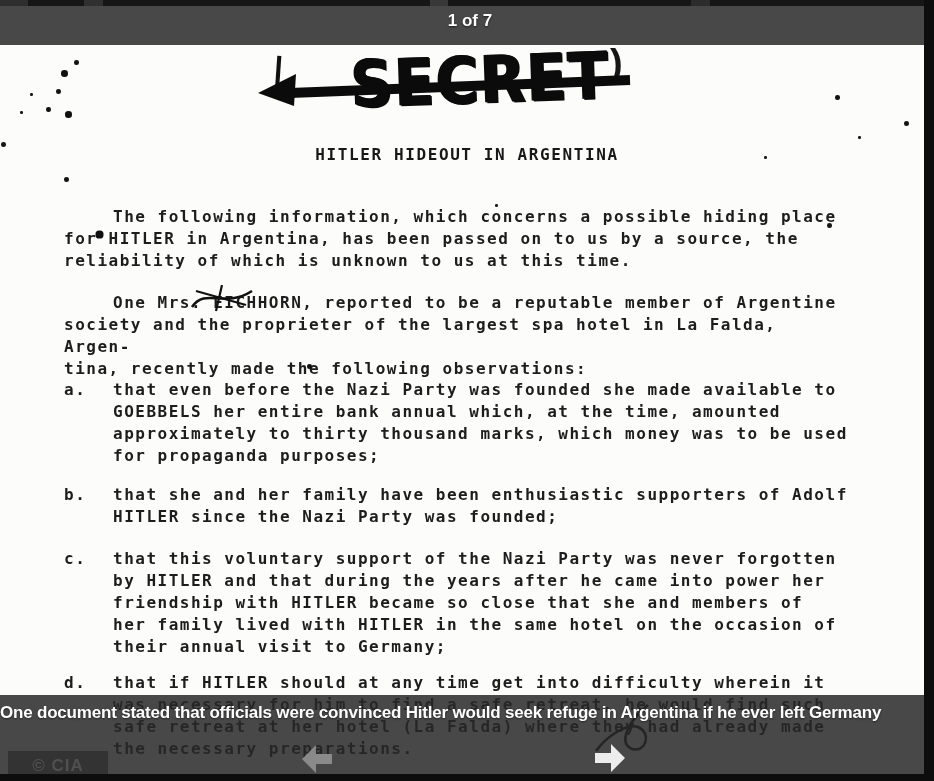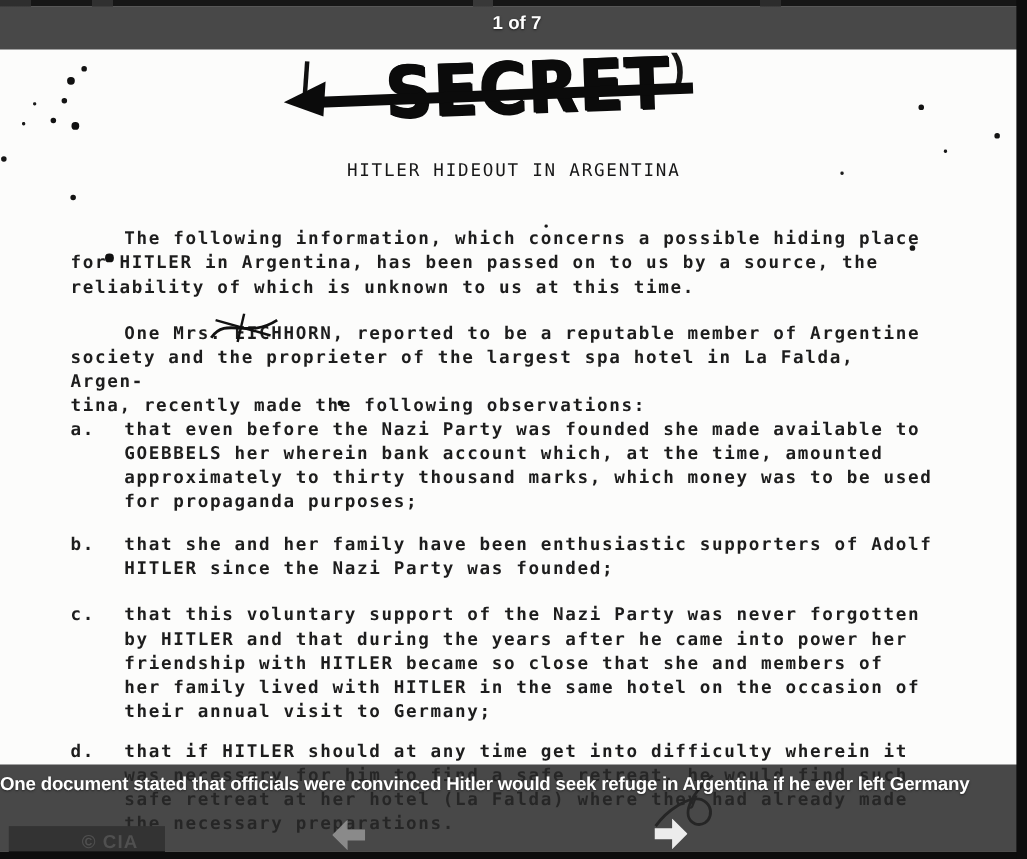--- a/index.html
+++ b/index.html
@@ -11,21 +11,21 @@
                 letter-spacing:.3px;white-space:nowrap;}
   .stamp{position:absolute;left:330px;top:46px;width:300px;text-align:center;
          font-family:"DejaVu Sans",sans-serif;font-weight:900;font-size:58px;color:#0b0b0b;
          letter-spacing:1px;transform:rotate(-2deg) scale(1.02,1.12);
          text-shadow:1px 1px 0 #0b0b0b,-1px 0 0 #0b0b0b;}
   .strike-svg{position:absolute;left:258px;top:66px;z-index:1;}
   .mark-left{position:absolute;left:274px;top:50px;font-size:32px;color:#111;
              font-weight:bold;transform:rotate(4deg);}
   .mark-right{position:absolute;left:610px;top:42px;font-size:38px;color:#161616;font-weight:bold;}
   .doc-title{position:absolute;left:0;right:0;top:145px;text-align:center;
-             font-family:"DejaVu Sans Mono",monospace;font-weight:400;font-size:16px;
+             font-family:"DejaVu Sans Mono",monospace;font-weight:700;font-size:16px;
              letter-spacing:1.6px;color:#181818;}
   .typed{font-family:"DejaVu Sans Mono",monospace;font-weight:700;font-size:16px;
          line-height:22px;letter-spacing:1.5px;color:#1d1d1d;white-space:pre-wrap;}
   .para{position:absolute;left:64px;width:786px;text-indent:49px;}
   .p1{top:206px;}
   .p2{top:292px;}
   .item{position:absolute;left:64px;width:800px;}
   .item .lbl{position:absolute;left:0;top:0;}
   .item .txt{margin-left:49px;}
   .ia{top:379px;} .ib{top:484px;} .ic{top:548px;} .id{top:672px;}
@@ -49,21 +49,21 @@
   .right-edge{position:absolute;right:0;top:0;width:10px;height:781px;background:#0d0d0d;z-index:5;}
   .page-indicator{position:absolute;left:16px;right:10px;top:11px;z-index:3;text-align:center;
                   color:#fff;font-weight:bold;font-size:17px;text-shadow:0 1px 2px rgba(0,0,0,.6);}
   .caption{position:absolute;left:0;right:10px;top:703px;z-index:3;text-align:left;color:#fff;
            font-weight:bold;font-size:17px;letter-spacing:-.2px;text-shadow:0 1px 2px rgba(0,0,0,.5);}
   .nav-btn{position:absolute;z-index:3;width:30px;height:28px;padding:0;border:0;background:none;cursor:pointer;}
   .nav-prev{left:302px;top:745px;}
   .nav-next{left:595px;top:744px;}
   .watermark{position:absolute;left:8px;top:751px;z-index:3;width:100px;height:30px;
              background:#333333;color:#505050;font-weight:bold;font-size:17px;line-height:30px;
-             text-align:center;letter-spacing:1px;padding-left:42px;}
+             text-align:center;letter-spacing:1px;}
 </style>
 </head>
 <body>
 
 <div class="screen">
 
   <div class="doc-layer">
 
     <div class="mark-left">|</div>
     <div class="stamp">SECRET</div>
@@ -85,21 +85,21 @@
 
     <svg class="scribble-svg" width="70" height="28" viewBox="0 0 70 28">
       <path d="M4,22 C18,2 36,24 64,6" stroke="#111" stroke-width="2.6" fill="none"></path>
       <path d="M8,6 L58,20" stroke="#111" stroke-width="2.2"></path>
       <path d="M34,0 L28,26" stroke="#111" stroke-width="2.2"></path>
     </svg>
 
     <div class="item ia">
       <span class="typed lbl">a.</span>
       <div class="typed txt">that even before the Nazi Party was founded she made available to
-GOEBBELS her wherein bank account which, at the time, amounted
+GOEBBELS her entire bank annual which, at the time, amounted
 approximately to thirty thousand marks, which money was to be used
 for propaganda purposes;</div>
     </div>
     <div class="item ib">
       <span class="typed lbl">b.</span>
       <div class="typed txt">that she and her family have been enthusiastic supporters of Adolf
 HITLER since the Nazi Party was founded;</div>
     </div>
     <div class="item ic">
       <span class="typed lbl">c.</span>

